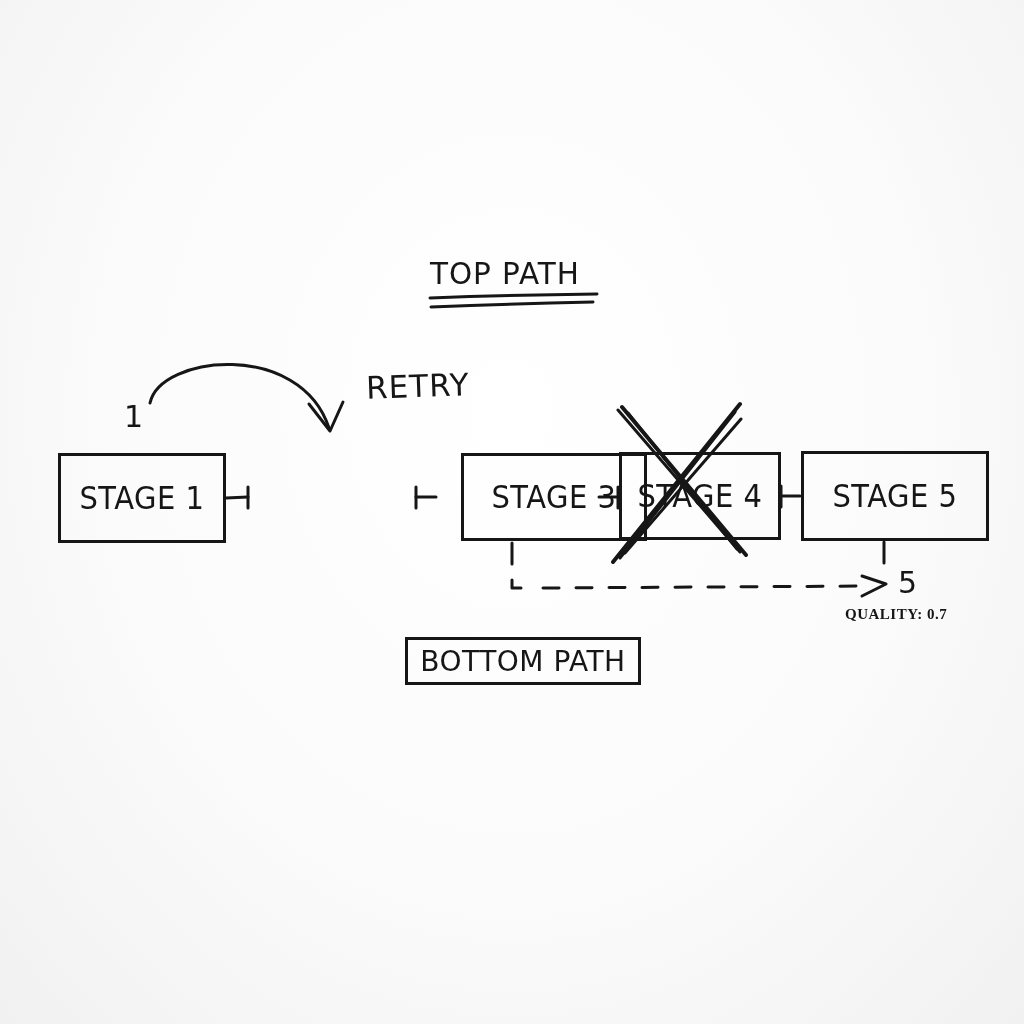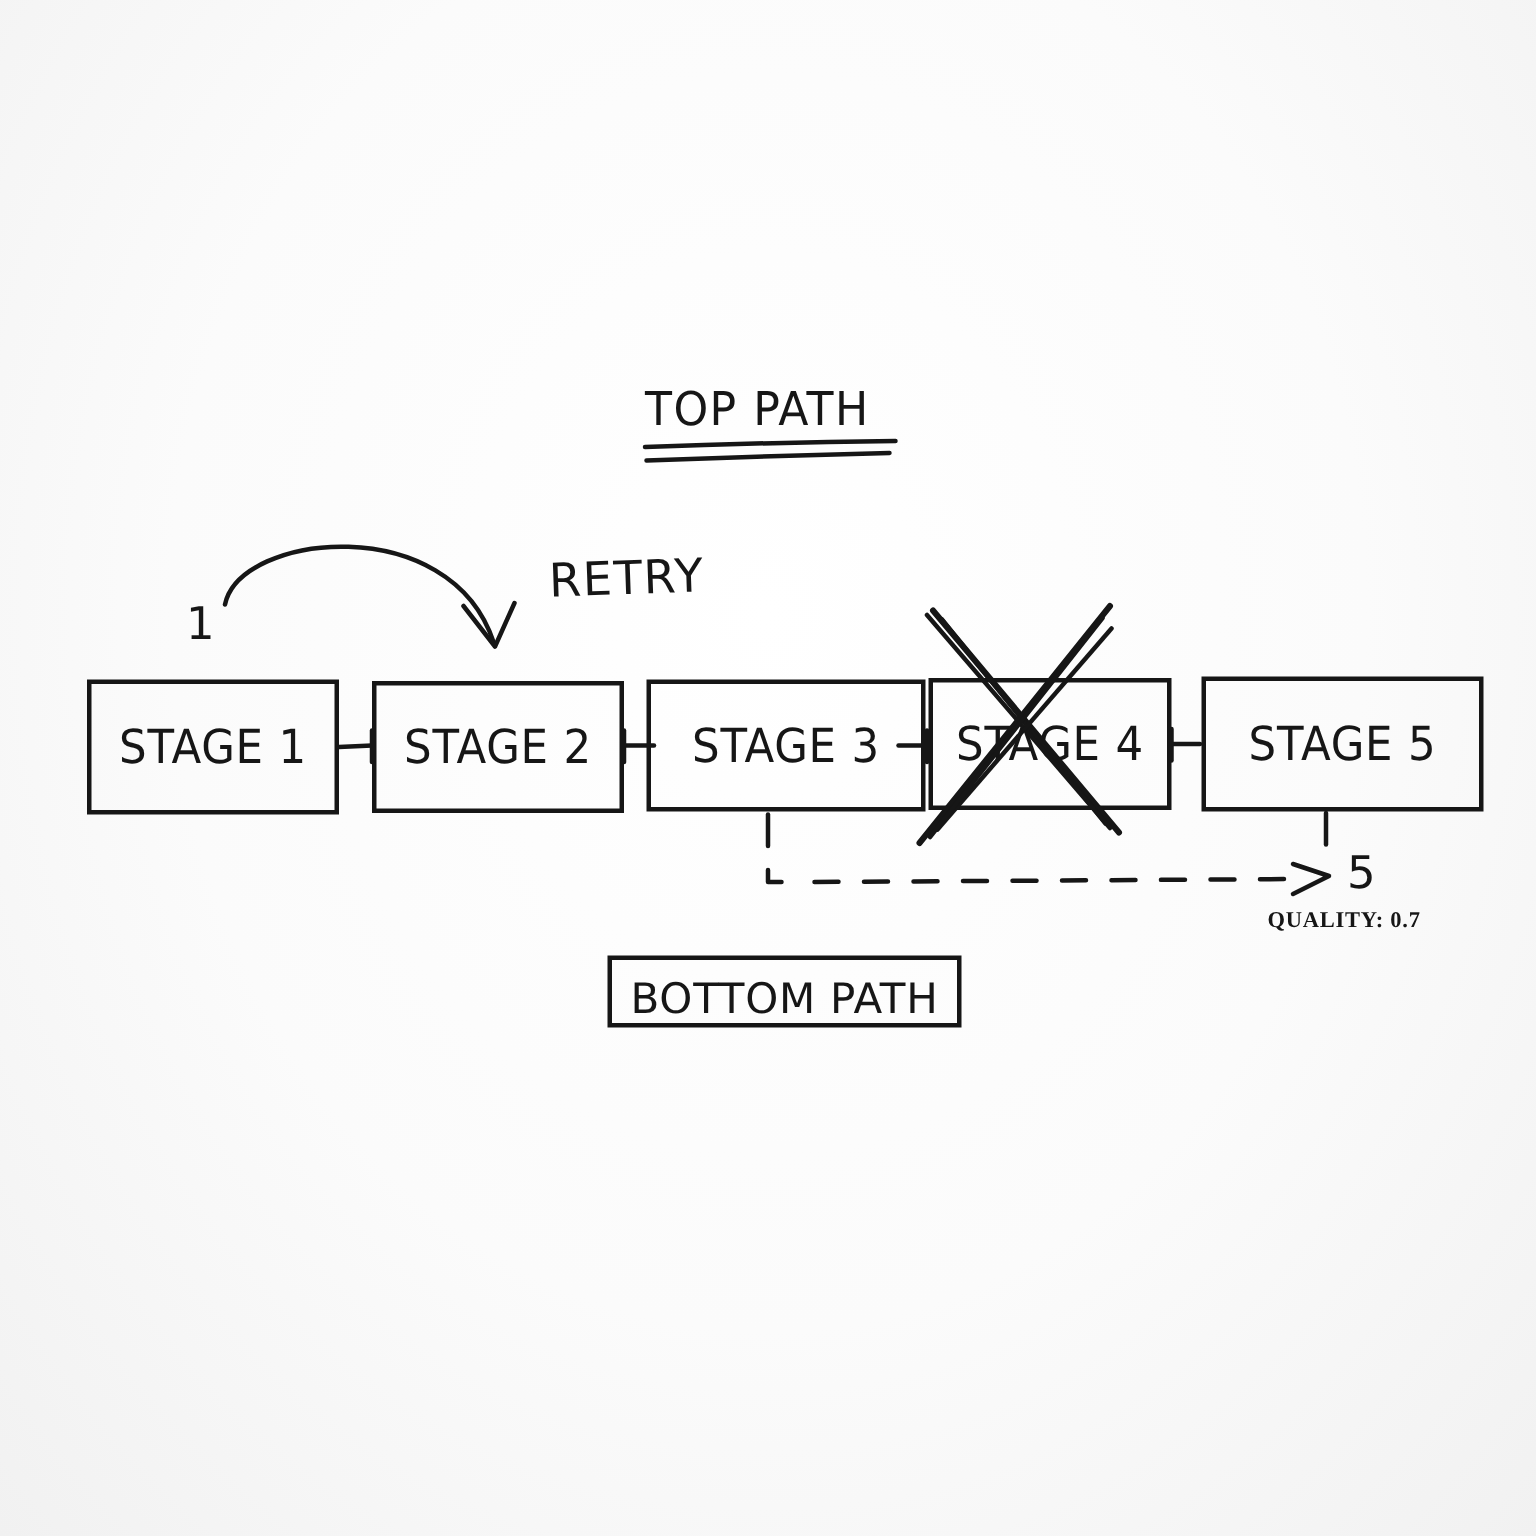--- a/index.html
+++ b/index.html
@@ -74,21 +74,21 @@
     font-weight: bold;
     letter-spacing: 0.5px;
     font-family: Liberation Serif, serif;
   }
   .bottom-path {
     position: absolute;
     left: 405px; top: 637px;
     width: 236px; height: 48px;
     box-sizing: border-box;
     border: 3px solid #161616;
-    display: flex; align-items: flex-end; justify-content: center;
+    display: flex; align-items: center; justify-content: center;
     font-size: 28px;
     letter-spacing: 0.5px;
     color: #161616;
   }
 </style>
 </head>
 <body>
 
 <div class="canvas">
 
@@ -116,24 +116,21 @@
     <path class="ink" stroke-width="3" d="M599 497 L 618 497"></path>
     <path class="ink" stroke-width="3" d="M618 487 L 618 508"></path>
 
     <path class="ink" stroke-width="3" d="M781 496 L 800 496"></path>
     <path class="ink" stroke-width="3" d="M781 486 L 781 507"></path>
   </svg>
 
   <div class="stage-box" style="left:58px; top:453px; width:168px; height:90px;">
     <span class="stage-text">STAGE 1</span>
   </div>
-  <div class="stage-box" style="left:248px; top:454px; width:168px; height:88px;">
-    <span class="stage-text">STAGE 2</span>
-  </div>
-  <div class="stage-box" style="left:431px; top:453px; width:186px; height:88px;">
+  <div class="stage-box" style="left:461px; top:453px; width:186px; height:88px;">
     <span class="stage-text">STAGE 3</span>
   </div>
   <div class="stage-box" style="left:619px; top:452px; width:162px; height:88px;">
     <span class="stage-text">STAGE 4</span>
   </div>
   <div class="stage-box" style="left:801px; top:451px; width:188px; height:90px;">
     <span class="stage-text">STAGE 5</span>
   </div>
 
   <svg width="1024" height="1024">

